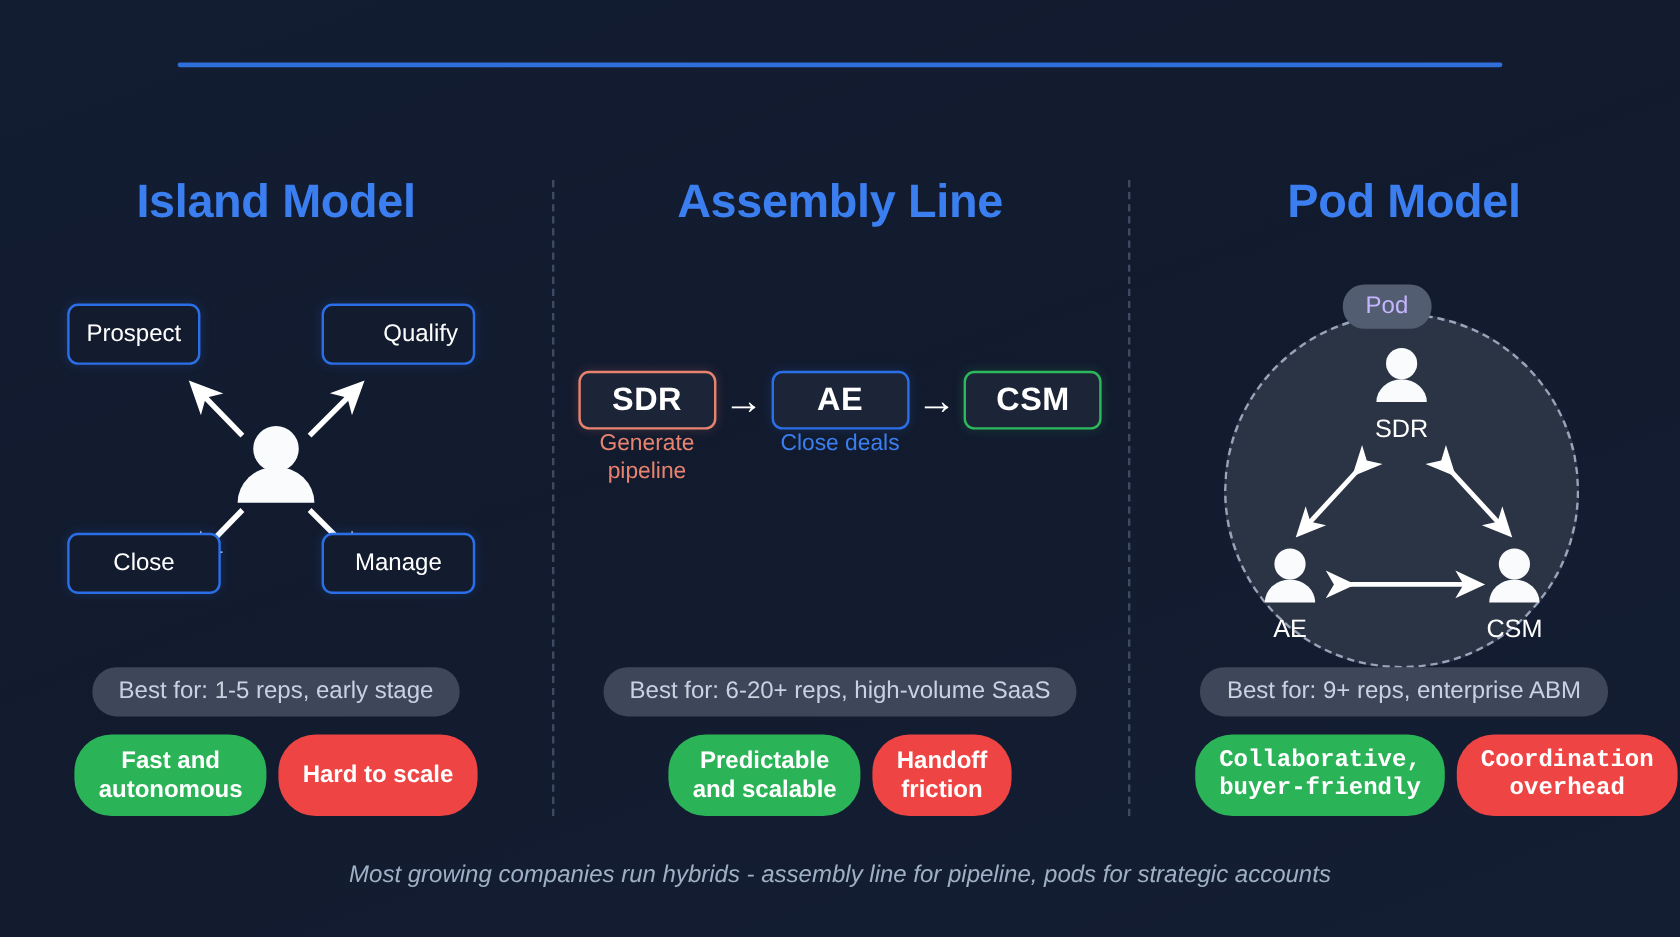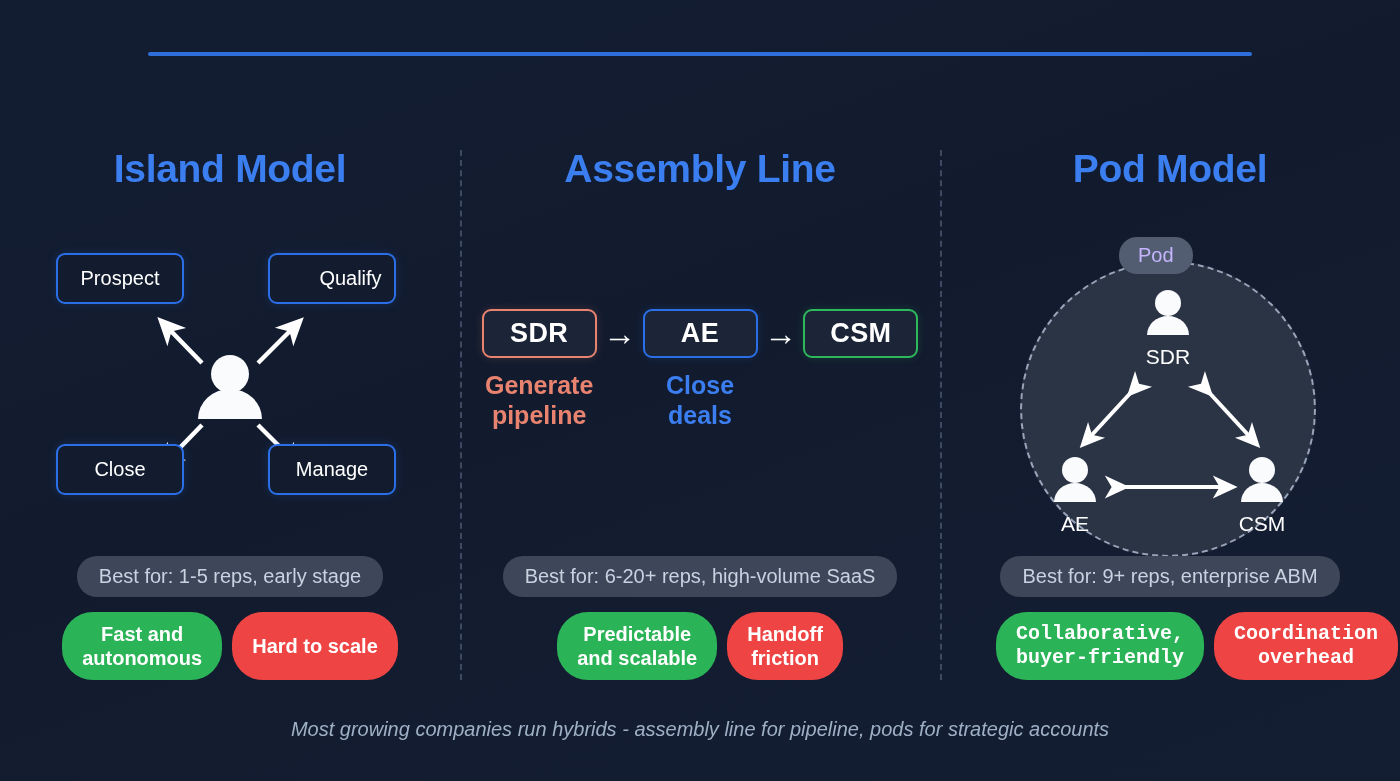--- a/index.html
+++ b/index.html
@@ -47,21 +47,21 @@
   
   #island-diagram { position:relative; width:440px; height:280px; margin-top:62px; }
   .node-box {
     position:absolute;
     border:2px solid #2b6fe8; border-radius:9px;
     background:#131c2e;
     color:#ffffff; font-size:20px;
     display:flex; align-items:center; justify-content:center;
     box-shadow: 0 0 10px rgba(43,111,232,.20);
   }
-  #box-prospect { left: 46px;  top: 0px;   width:128px; height:51px; }
+  #box-prospect { left: 46px;  top: 0px;   width:111px; height:51px; }
   #box-qualify  { left: 258px; top: 0px;   width:128px; height:51px;padding-left:37px; }
   #box-close    { left: 46px;  top: 191px; width:128px; height:51px; }
   #box-manage   { left: 258px; top: 191px; width:128px; height:51px; }
   #island-center { position:absolute; left:0; top:0; width:440px; height:280px; }
 
   
   #assembly-diagram {
     position:relative; width:440px; margin-top:118px;
     display:flex; align-items:flex-start; justify-content:center; gap:0;
   }
@@ -69,22 +69,22 @@
   .stage-box {
     width:115px; height:49px; border-radius:9px;
     background:#1c2537; border:2px solid #888;
     display:flex; align-items:center; justify-content:center;
     color:#ffffff; font-size:27px; font-weight:700; letter-spacing:0.4px;
   }
   #stage-box-0 { border-color:#e8836f; box-shadow:0 0 9px rgba(232,131,111,.18); }
   #stage-box-1 { border-color:#2b6fe8; box-shadow:0 0 9px rgba(43,111,232,.18); }
   #stage-box-2 { border-color:#2eb85c; box-shadow:0 0 9px rgba(46,184,92,.18); }
   .stage-sub {
-    margin-top:12px; text-align:center;
-    font-size:25px; font-weight:700; line-height:1.22;
+    margin-top:0; text-align:center;
+    font-size:19px; font-weight:400; line-height:1.22;
   }
   #stage-sub-0 { color:#e8836f; }
   #stage-sub-1 { color:#3b7ef0; }
   #stage-sub-2 { color:#3cb371; }
   .flow-arrow {
     width:45px; height:49px;
     display:flex; align-items:center; justify-content:center;
     color:#ffffff; font-size:33px; line-height:1;
   }
 

